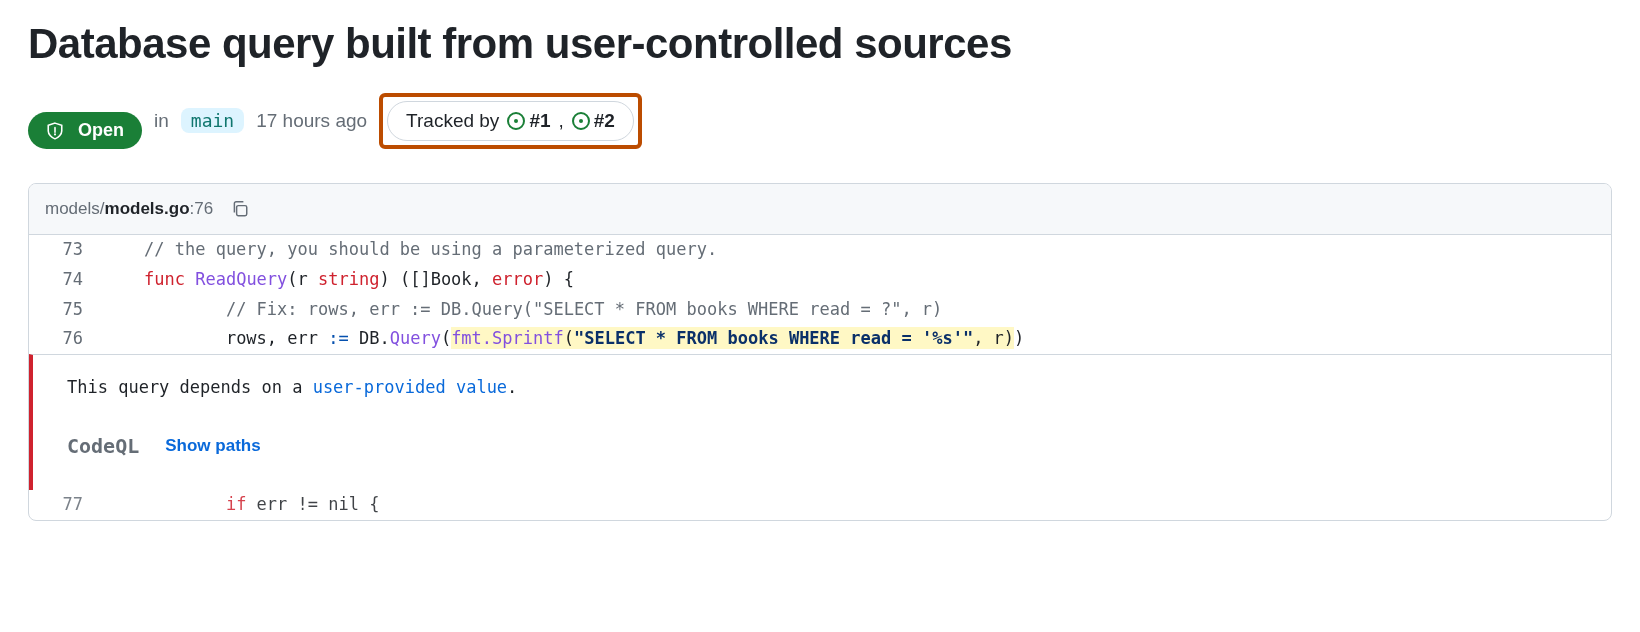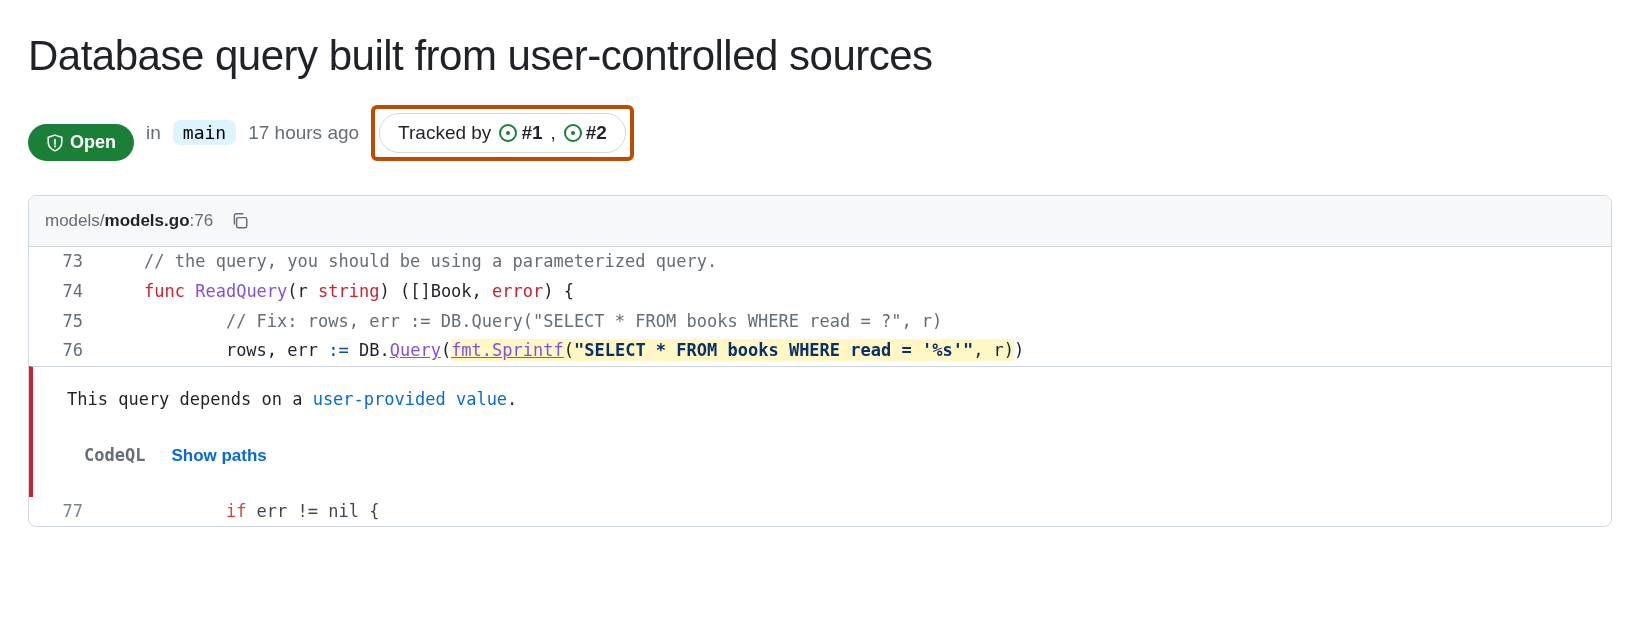--- a/index.html
+++ b/index.html
@@ -6,48 +6,48 @@
   body {
     margin: 0;
     padding: 20px 28px;
     font-family: -apple-system, BlinkMacSystemFont, "Segoe UI", Helvetica, Arial, sans-serif;
     color: #1f2328;
     background: #fff;
     font-size: 16px;
   }
   .title {
     font-size: 42px;
-    font-weight: 400;
-    margin: 12px 0 24px 0;
+    font-weight: 700;
+    margin: 0 0 24px 0;
     letter-spacing: -0.5px;
   }
   .meta-row {
     display: flex;
     align-items: center;
     gap: 12px;
     margin-bottom: 34px;
     flex-wrap: wrap;
   }
   .status-badge {
     display: inline-flex;
     align-items: center;
-    gap: 6px;
+    gap: 14px;
     background: #1a7f37;
     color: #fff;
     border-radius: 999px;
     padding: 8px 18px;
     font-weight: 600;
     font-size: 18px;
     margin-top: 20px;
   }
   .status-badge svg { width: 18px; height: 18px; }
   .meta-text { color: #656d76; font-size: 19px; }
   .branch-chip {
     background: #ddf4ff;
-    color: #000000;
+    color: #0f766e;
     font-family: ui-monospace, SFMono-Regular, "SF Mono", Menlo, Consolas, monospace;
     padding: 2px 10px;
     border-radius: 8px;
     font-size: 18px;
   }
   .tracked-wrap {
     border: 4px solid #bc4c00;
     border-radius: 6px;
     padding: 4px;
   }
@@ -124,32 +124,32 @@
     text-align: right;
     padding-right: 18px;
     color: #656d76;
     user-select: none;
   }
   .linecontent { flex: 1; padding-right: 16px; margin-left: 43px; }
   .tok-comment { color: #656d76; }
   .tok-keyword { color: #cf222e; }
   .tok-func { color: #8250df; }
   .tok-op { color: #0550ae; }
-  .tok-call { color: #8250df; text-decoration: underline; }
+  .tok-call { color: #8250df; }
   .tok-str { color: #0a3069; font-weight: 600; }
   .hl { background: #fff8c5; padding: 1px 0; }
   .finding {
     border-left: 4px solid #cf222e;
     padding: 18px 20px 26px 34px;
     border-top: 1px solid #d0d7de;
   }
   .finding-text { font-family: ui-monospace, SFMono-Regular, "SF Mono", Menlo, Consolas, monospace; font-size: 17px; }
   .finding-text .link { color: #0969da; }
   .finding-actions { margin-top: 26px; display: flex; gap: 26px; align-items: center; }
-  .tool-label { color: #656d76; font-weight: 600; font-size: 17px; margin-left: 17px; }
+  .tool-label { color: #656d76; font-weight: 600; font-size: 20px; }
   .show-paths {
     color: #0969da;
     font-weight: 600;
     font-size: 17px;
     background: none;
     border: none;
     cursor: pointer;
     padding: 0;
   }
 </style>

